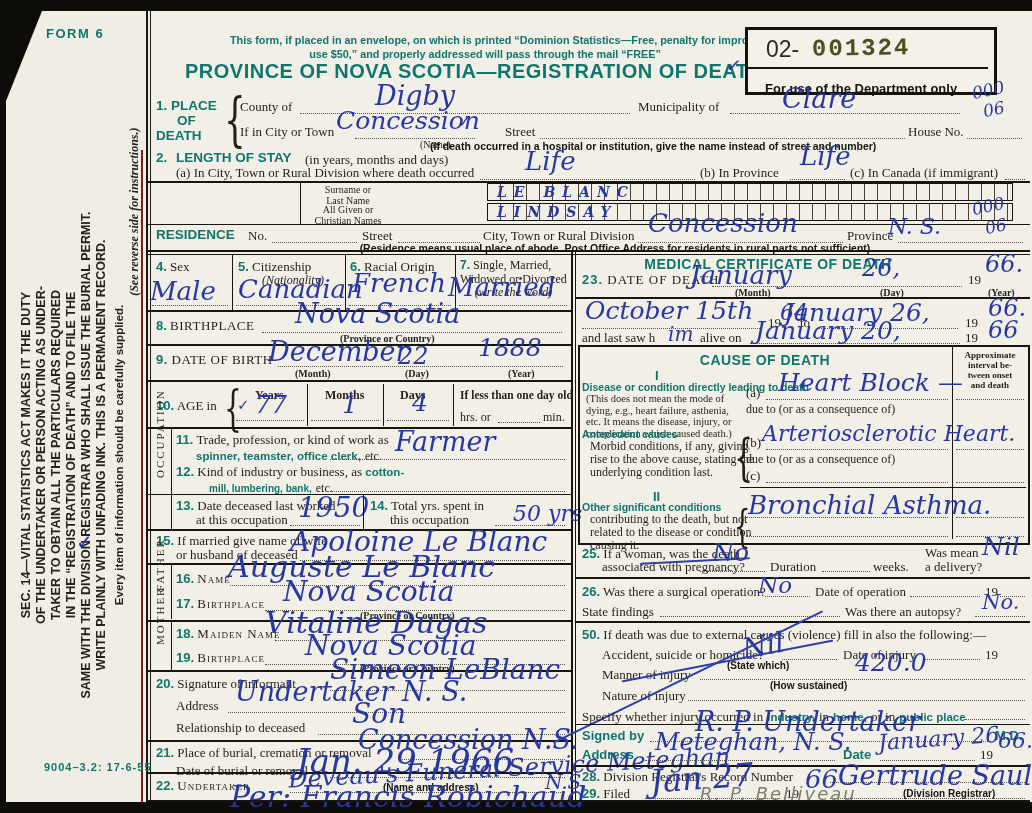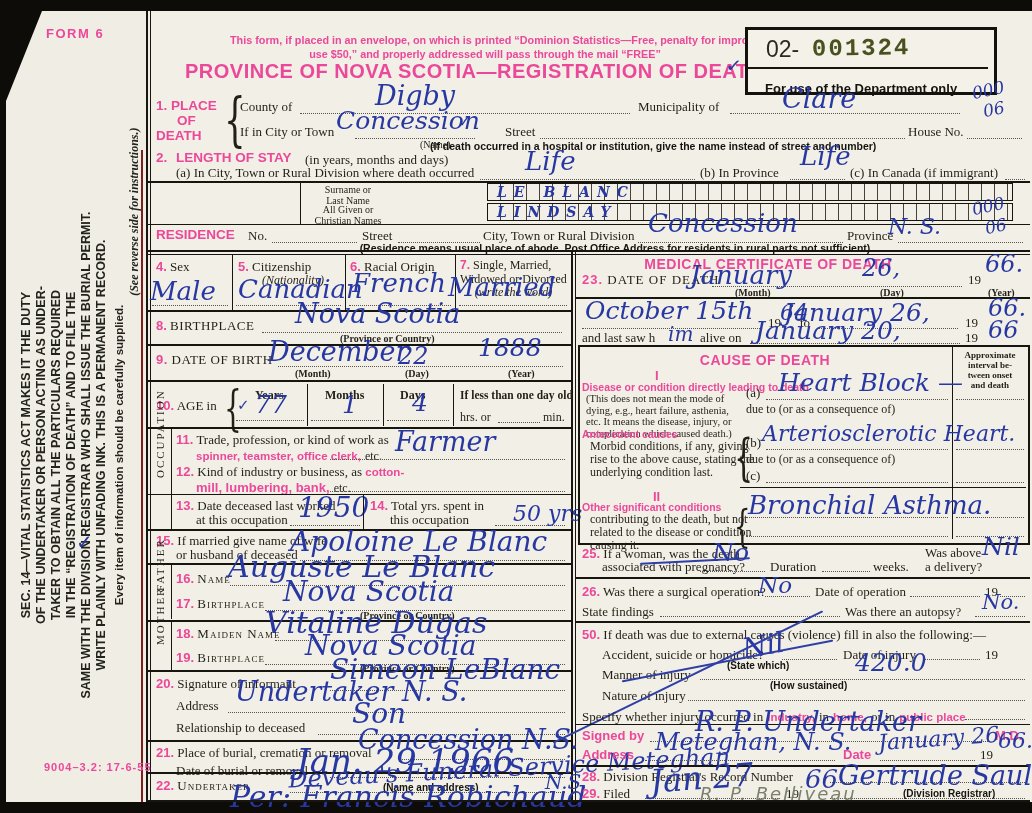--- a/index.html
+++ b/index.html
@@ -4,21 +4,21 @@
 <style>
   html,body{margin:0;padding:0;background:#000;}
   #page{position:relative;width:1032px;height:813px;background:#0d0c09;overflow:hidden;
         font-family:"Liberation Serif",serif;color:#201d15;}
   .paper{position:absolute;left:6px;top:11px;width:1026px;height:791px;background:#f0ede4;}
   .paper2{position:absolute;left:148px;top:11px;width:884px;height:791px;background:#f2efe7;}
   .notch{position:absolute;left:6px;top:11px;width:36px;height:90px;background:#0d0c09;
          clip-path:polygon(0 0,100% 0,0 100%);}
   .abs{position:absolute;white-space:nowrap;}
   .serif{font-family:"Liberation Serif",serif;font-size:13px;color:#221f17;}
-  .sans{font-family:"Liberation Sans",sans-serif;color:#ec4899;}
+  .sans{font-family:"Liberation Sans",sans-serif;color:#0f766e;}
   .b{font-weight:bold;}
   .fine{font-size:10px;}
   .fineb{font-family:"Liberation Sans",sans-serif;font-weight:bold;font-size:10px;color:#16140e;}
   .hw{position:absolute;font-family:"DejaVu Serif",serif;font-style:italic;color:#2838a2;
       white-space:nowrap;line-height:1;}
   .pencil{color:#7b7f6e;font-family:"DejaVu Sans",sans-serif;font-style:italic;letter-spacing:2px;}
   .stamp{color:#49521f;font-family:"Liberation Mono",monospace;font-weight:bold;letter-spacing:2px;}
   .rule{position:absolute;background:#17150f;}
   .redline{position:absolute;background:#7d1f1a;}
   .dotl{position:absolute;border-bottom:1.5px dotted #5a554b;height:1px;}
@@ -211,21 +211,21 @@
 
   <div class="vwrap" style="left:160px;top:478px;">
     <div class="vin serif" style="font-size:11px;letter-spacing:2px;">OCCUPATION</div>
   </div>
   <div class="rule" style="left:171px;top:427px;width:1px;height:102px;"></div>
   <span class="abs serif" style="left:176px;top:432px;"><span class="sans b">11.</span> <span>Trade, profession, or kind of work as</span></span>
   <div class="abs" style="left:196px;top:446px;"><span class="sans b" style="font-size:11.5px;">spinner, teamster, office clerk,</span> <span class="serif" style="font-size:12px;">etc.</span></div>
   <div class="dotl" style="left:330px;top:458px;width:235px;"></div>
   <div class="hw" style="left:395px;top:428px;font-size:27px;">Farmer</div>
   <span class="abs serif" style="left:176px;top:464px;"><span class="sans b">12.</span> <span>Kind of industry or business, as</span> <span class="sans b" style="font-size:11.5px;">cotton-</span></span>
-  <div class="abs" style="left:196px;top:478px;"><span class="sans b" style="font-size:13px;">mill, lumbering, bank,</span> <span class="serif" style="font-size:12px;">etc.</span></div>
+  <div class="abs" style="left:196px;top:478px;"><span class="sans b" style="font-size:10px;margin-left:13px;">mill, lumbering, bank,</span> <span class="serif" style="font-size:12px;">etc.</span></div>
   <div class="dotl" style="left:330px;top:490px;width:235px;"></div>
   <div class="rule" style="left:148px;top:494px;width:423px;height:1px;"></div>
   <span class="abs serif" style="left:176px;top:498px;"><span class="sans b">13.</span> <span>Date deceased last worked</span></span>
   <div class="abs serif" style="left:196px;top:512px;">at this occupation</div>
   <div class="dotl" style="left:290px;top:524px;width:70px;"></div>
   <div class="hw" style="left:298px;top:494px;font-size:28px;">1950</div>
   <div class="rule" style="left:363px;top:494px;width:1px;height:35px;"></div>
   <span class="abs serif" style="left:370px;top:498px;"><span class="sans b">14.</span> <span>Total yrs. spent in</span></span>
   <div class="abs serif" style="left:390px;top:512px;">this occupation</div>
   <div class="dotl" style="left:495px;top:524px;width:70px;"></div>
@@ -374,21 +374,21 @@
 
   <span class="abs serif" style="left:582px;top:546px;"><span class="sans b">25.</span> <span>If a woman, was the death</span></span>
   <div class="abs serif" style="left:602px;top:559px;">associated with pregnancy?</div>
   <div class="stroke" style="left:640px;top:560px;width:110px;transform:rotate(-3deg);height:1.8px;"></div>
   <div class="dotl" style="left:700px;top:570px;width:65px;"></div>
   <div class="hw" style="left:712px;top:540px;font-size:25px;">No</div>
   <span class="abs serif" style="left:770px;top:559px;">Duration</span>
   <div class="dotl" style="left:822px;top:570px;width:48px;"></div>
   <span class="abs serif" style="left:873px;top:559px;">weeks.</span>
   <div class="abs serif" style="left:925px;top:546px;line-height:14px;">
-      <div>Was above</div>
+      <div>Was mean</div>
       <div>a delivery?</div>
     </div>
   <div class="hw" style="left:982px;top:534px;font-size:25px;">Nil</div>
   <div class="rule" style="left:576px;top:577px;width:454px;height:2px;"></div>
 
   <span class="abs serif" style="left:582px;top:584px;"><span class="sans b">26.</span> <span>Was there a surgical operation?</span></span>
   <div class="dotl" style="left:765px;top:595px;width:45px;"></div>
   <div class="hw" style="left:758px;top:574px;font-size:23px;">No</div>
   <span class="abs serif" style="left:815px;top:584px;text-align:right;">Date of operation</span>
   <div class="dotl" style="left:910px;top:595px;width:70px;"></div>

